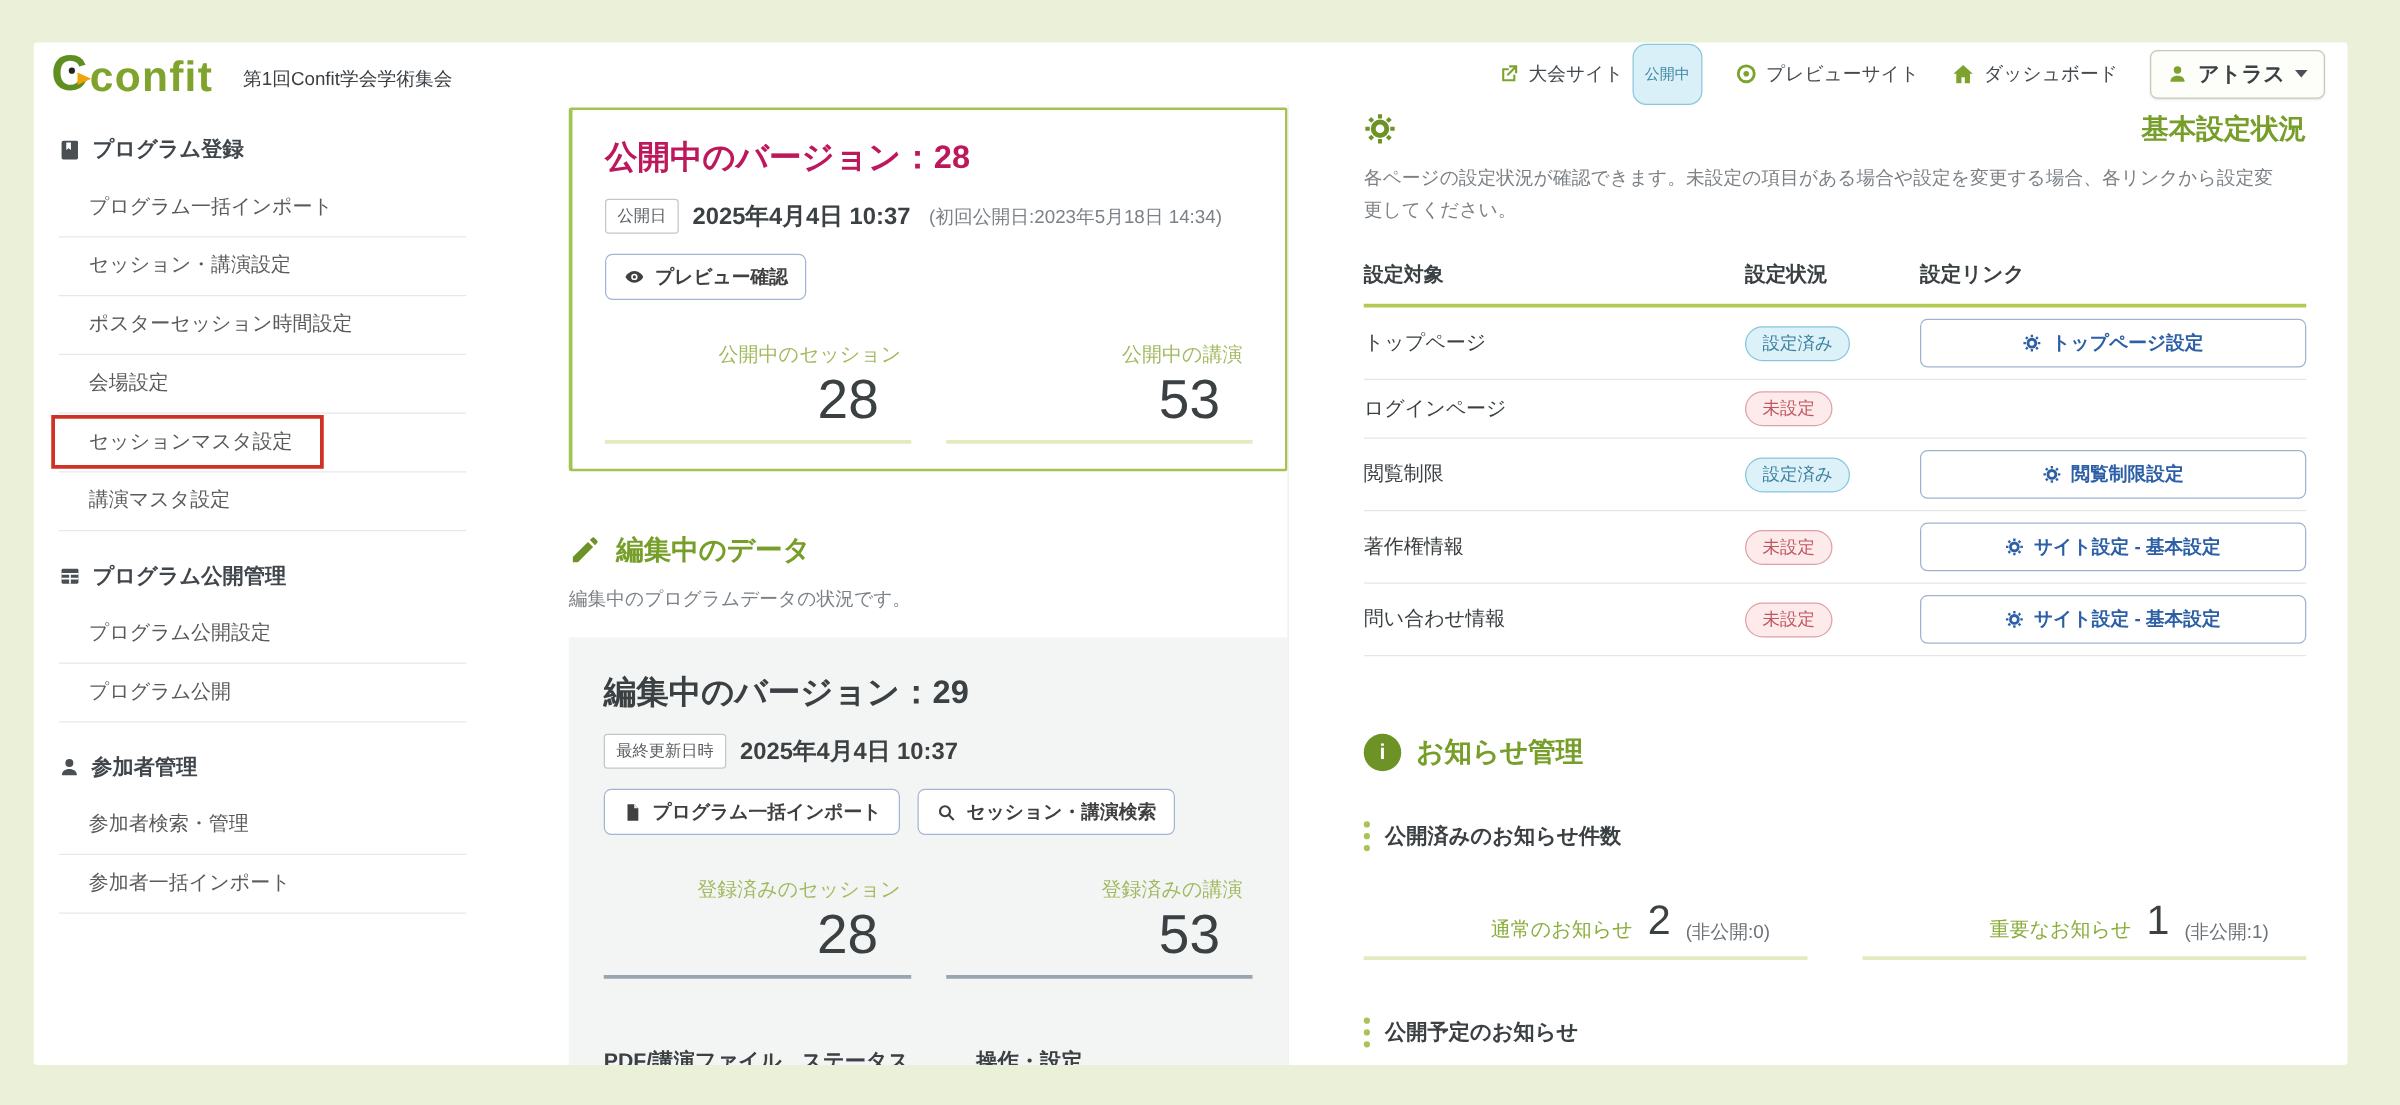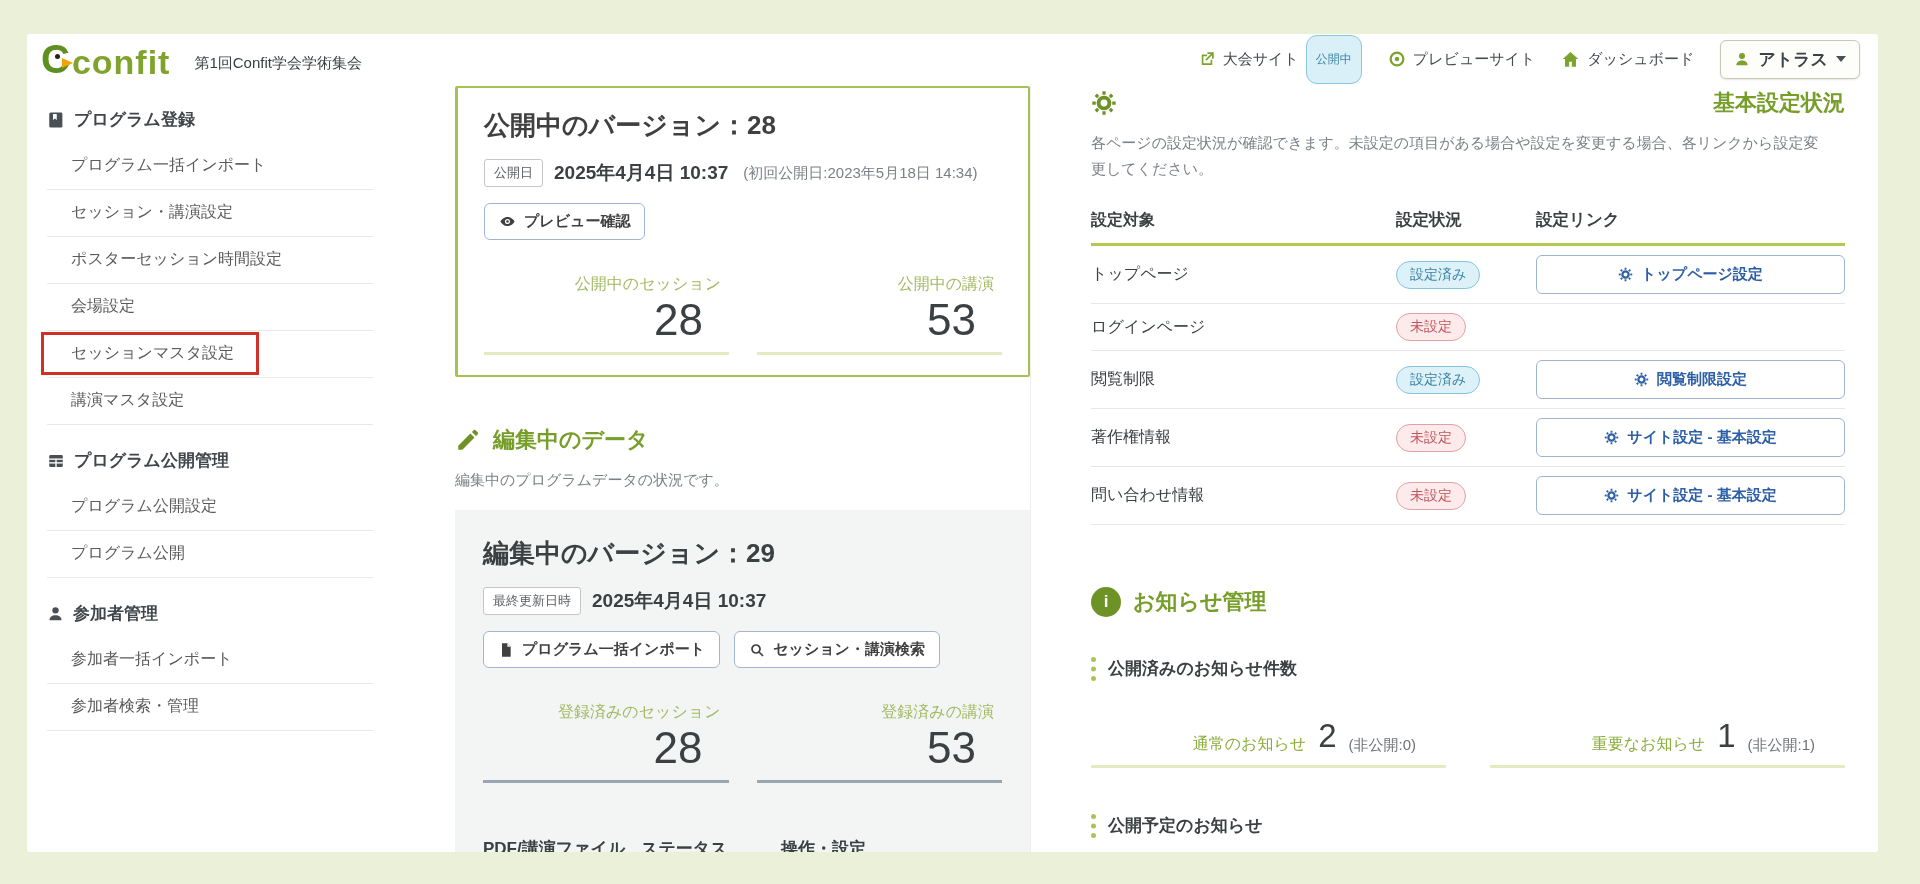--- a/index.html
+++ b/index.html
@@ -39,21 +39,21 @@
   .side-title { display:flex; align-items:center; gap:9px; font-size:17px; font-weight:bold; color:#40464b; padding:10px 0 12px; }
   .side-title svg { color:#4a4f54; }
   .side-item { position:relative; font-size:16px; color:#5a5a5a; padding:12px 0 13px 24px; border-bottom:1px solid #e8e8e8; cursor:pointer; }
   .side-section + .side-section { margin-top:14px; }
   .highlight-ring { position:absolute; left:-6px; top:1px; width:218px; height:43px; border:3px solid #cf3126; pointer-events:none; }
   .main { flex:1; display:flex; padding:2px 33px 0 56px; }
   .col-mid { width:575px; flex:none; }
   .col-right { flex:1; border-left:1px solid #eeeeee; padding-left:60px; }
   
   .panel-published { margin-top:2px; border:2px solid #a5c353; border-left-width:3px; border-radius:2px; padding:20px 26px 20px; }
-  .pub-title { font-size:26px; font-weight:bold; color:#404040; }
+  .pub-title { font-size:26px; font-weight:bold; color:#be185d; }
   .date-row { display:flex; align-items:center; gap:11px; margin-top:16px; }
   .chip { font-size:13px; color:#5a5f63; border:1px solid #c6c6c6; border-radius:3px; padding:4px 9px; background:#fff; }
   .date-strong { font-size:19px; font-weight:bold; color:#3b4043; }
   .date-note { font-size:15px; color:#7c8186; margin-left:4px; }
   .btn-blue { display:inline-flex; align-items:center; gap:8px; margin-top:16px; background:#fff;
     border:1px solid #a3b5d2; border-radius:6px; padding:8px 14px; color:#404040; font-size:15px; font-weight:bold;
     cursor:pointer; font-family:inherit; }
   .stats { display:flex; gap:28px; margin-top:34px; }
   .stat { flex:1; text-align:right; padding-bottom:6px; border-bottom:3px solid #e3ebc0; }
   .stat.gray-line { border-bottom-color:#97a6b0; }
@@ -179,22 +179,22 @@
       </div>
 
       <div class="side-section">
         <div class="side-title">
           <svg width="17" height="17" viewBox="0 0 24 24" fill="currentColor">
               <circle cx="12" cy="7.5" r="4.5"></circle>
               <path d="M3.5 21.5c0-4.8 3.8-7.2 8.5-7.2s8.5 2.4 8.5 7.2z"></path>
             </svg>
           <span>参加者管理</span>
         </div>
+        <div class="side-item"><span>参加者検索・管理</span></div>
         <div class="side-item"><span>参加者一括インポート</span></div>
-        <div class="side-item"><span>参加者検索・管理</span></div>
       </div>
     </aside>
 
     <main class="main">
 
       <div class="col-mid">
         <section class="panel-published">
           <h2 class="pub-title">公開中のバージョン：28</h2>
           <div class="date-row">
             <span class="chip">公開日</span>

